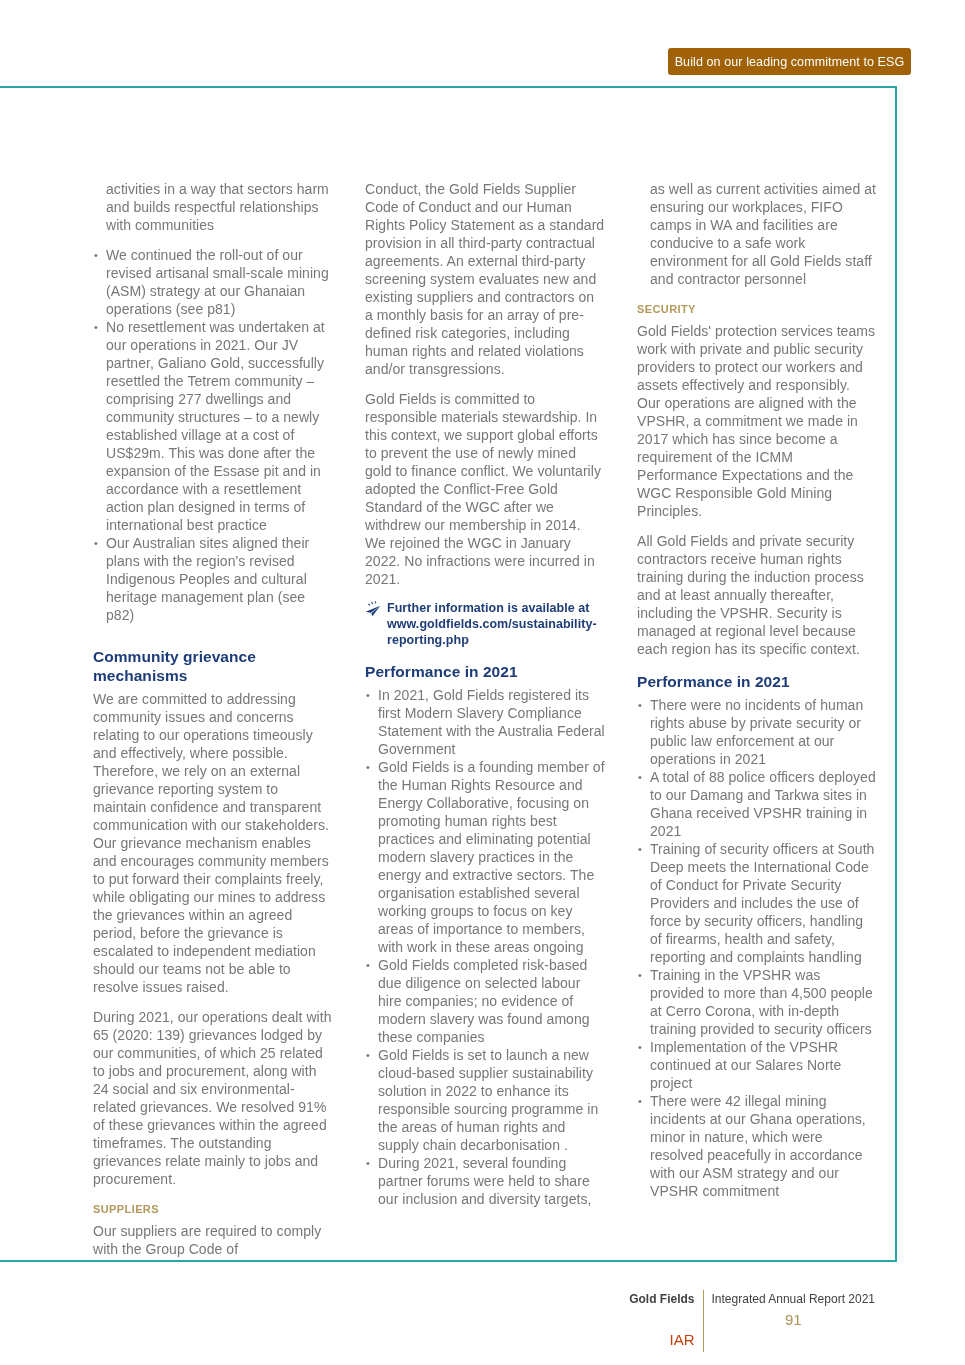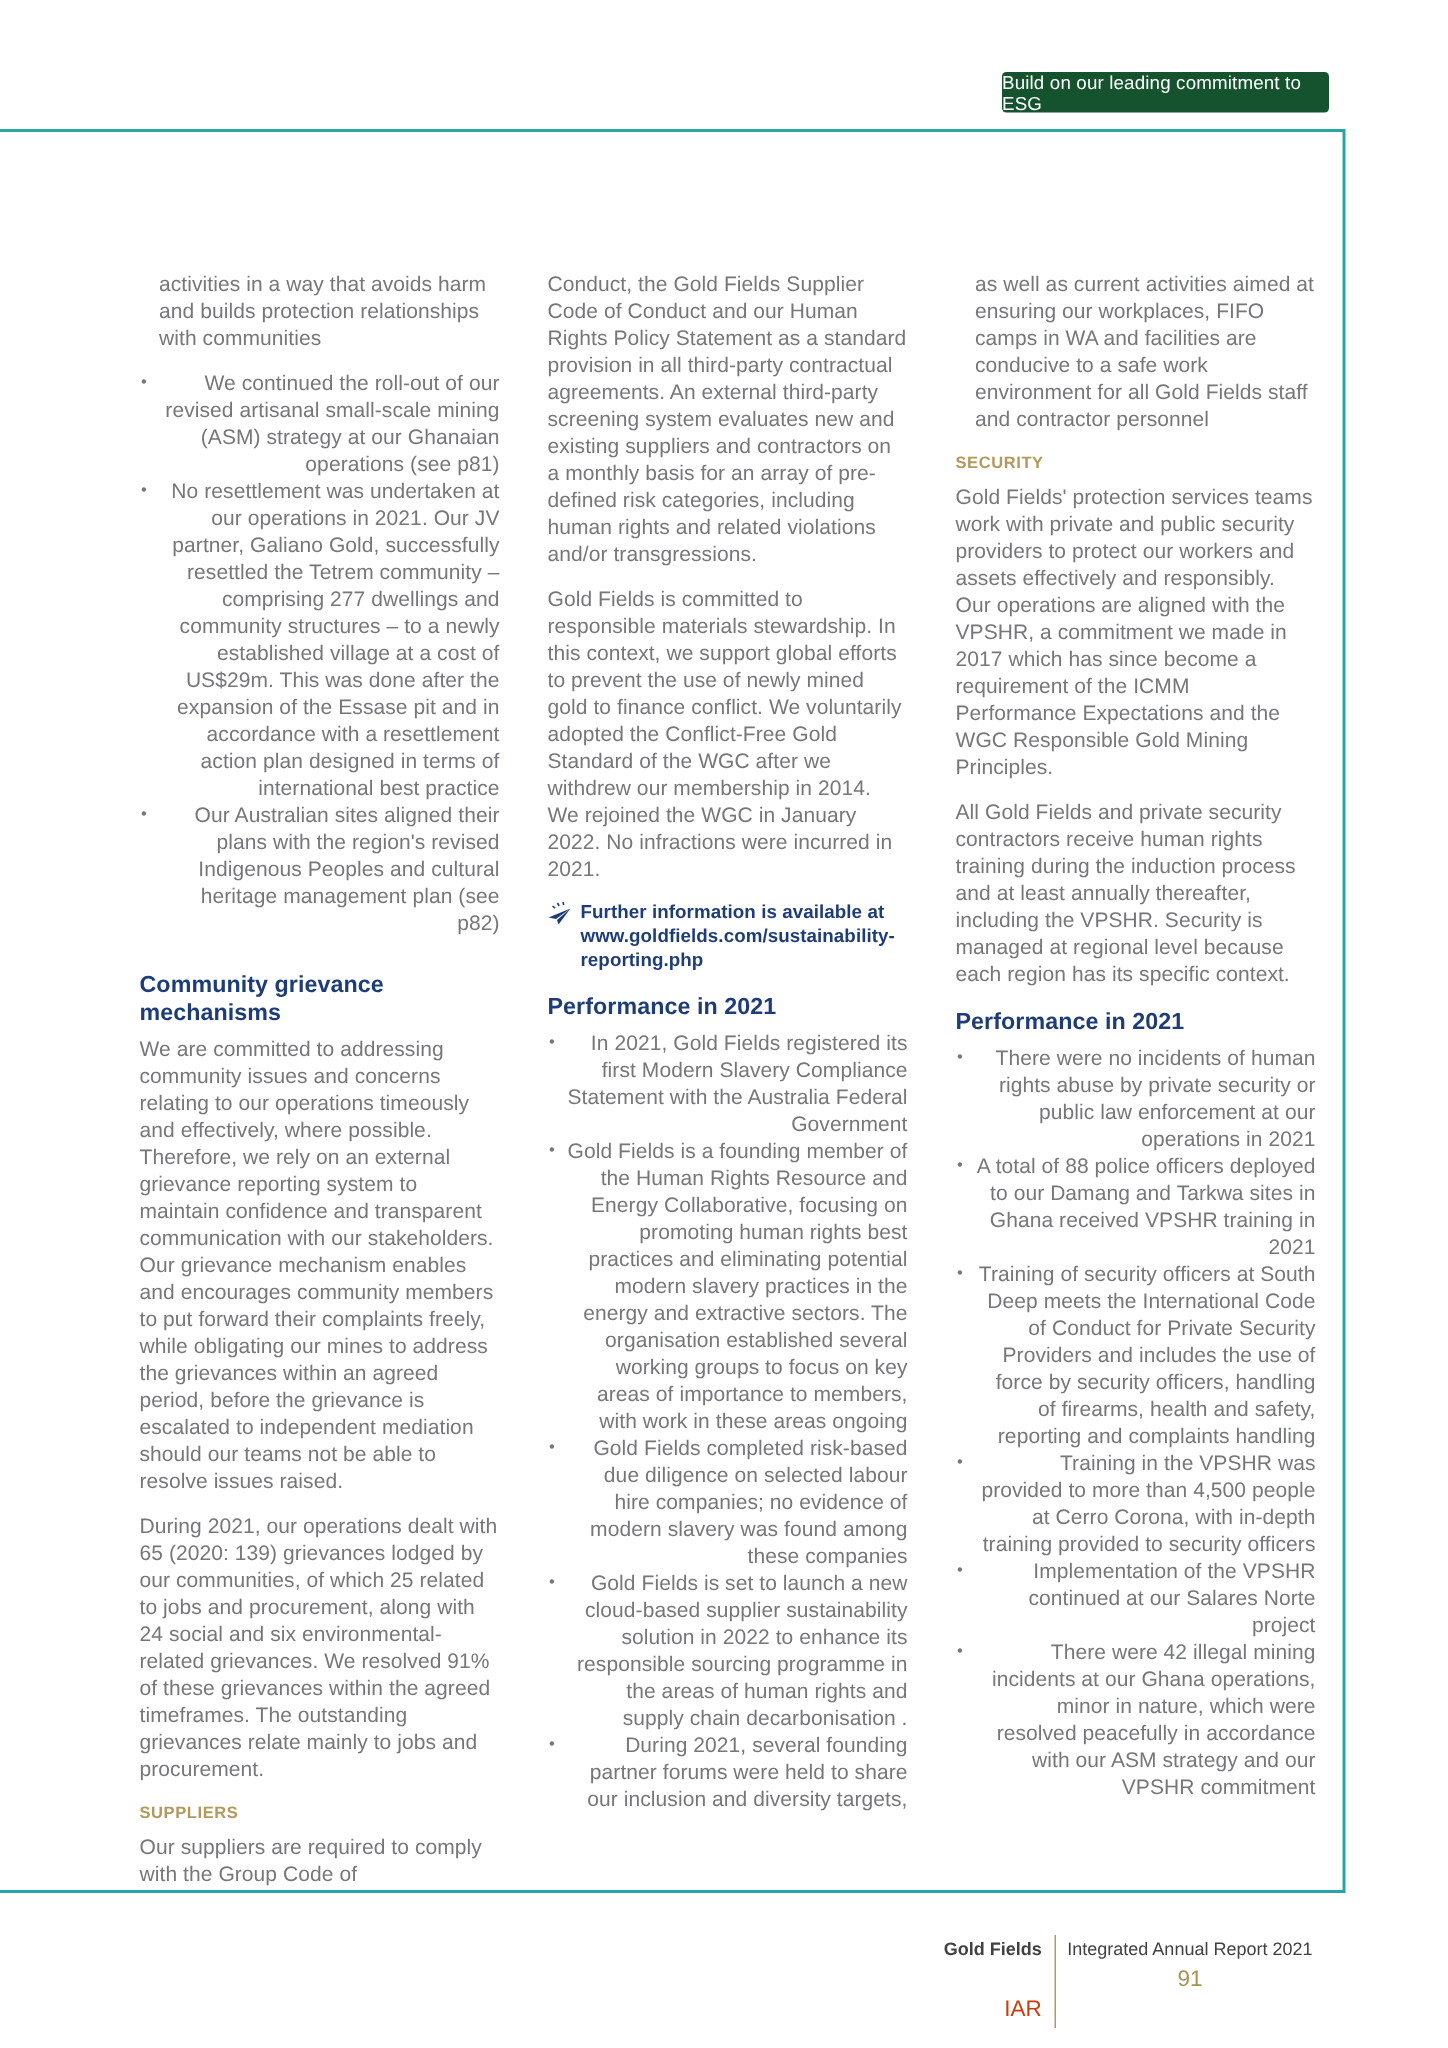--- a/index.html
+++ b/index.html
@@ -9,22 +9,22 @@
     background: #ffffff;
     font-family: "Liberation Sans", sans-serif;
     color: #76777b;
     overflow: hidden;
   }
 
   
   .esg-badge {
     position: absolute;
     left: 668px; top: 48px;
-    width: 218px; height: 27px;
-    background: #14532d;
+    width: 243px; height: 27px;
+    background: #a16207;
     border-radius: 3px;
     color: #ffffff;
     font-size: 12.5px;
     display: flex; align-items: center; justify-content: center;
     letter-spacing: 0.1px;
   }
 
   
   .content-frame {
     position: absolute;
@@ -39,21 +39,21 @@
     position: absolute;
     left: 93px; top: 180px;
     display: flex;
     gap: 32px;
   }
   .col { width: 240px; font-size: 14px; line-height: 18px; letter-spacing: 0.05px; }
 
   .col p { margin: 0 0 12px 0; }
   .cont-indent { padding-left: 13px; }   
 
-  ul.bullets { list-style: none; margin: 0 0 12px 0; text-align: right; }
+  ul.bullets { list-style: none; margin: 0 0 12px 0; }
   ul.bullets li { position: relative; padding-left: 13px; }
   ul.bullets li::before {
     content: "•";
     position: absolute; left: 1px; top: 0;
     font-size: 11px; line-height: 18px; color: #76777b;
   }
 
   .h-navy {
     color: #1e3d78;
     font-size: 15.5px; line-height: 19px;
@@ -101,21 +101,21 @@
 
 <div class="esg-badge">
   <span>Build on our leading commitment to ESG</span>
 </div>
 
 <div class="content-frame"></div>
 
 <div class="columns">
 
   <div class="col">
-    <p class="cont-indent">activities in a way that avoids harm and builds protection relationships with communities</p>
+    <p class="cont-indent">activities in a way that sectors harm and builds respectful relationships with communities</p>
     <ul class="bullets">
       <li>We continued the roll-out of our revised artisanal small-scale mining (ASM) strategy at our Ghanaian operations (see p81)</li>
       <li>No resettlement was undertaken at our operations in 2021. Our JV partner, Galiano Gold, successfully resettled the Tetrem community – comprising 277 dwellings and community structures – to a newly established village at a cost of US$29m. This was done after the expansion of the Essase pit and in accordance with a resettlement action plan designed in terms of international best practice</li>
       <li>Our Australian sites aligned their plans with the region's revised Indigenous Peoples and cultural heritage management plan (see p82)</li>
     </ul>
     <h3 class="h-navy first">Community grievance mechanisms</h3>
     <p>We are committed to addressing community issues and concerns relating to our operations timeously and effectively, where possible. Therefore, we rely on an external grievance reporting system to maintain confidence and transparent communication with our stakeholders. Our grievance mechanism enables and encourages community members to put forward their complaints freely, while obligating our mines to address the grievances within an agreed period, before the grievance is escalated to independent mediation should our teams not be able to resolve issues raised.</p>
     <p>During 2021, our operations dealt with 65 (2020: 139) grievances lodged by our communities, of which 25 related to jobs and procurement, along with 24 social and six environmental-related grievances. We resolved 91% of these grievances within the agreed timeframes. The outstanding grievances relate mainly to jobs and procurement.</p>
     <h3 class="h-gold">SUPPLIERS</h3>
     <p>Our suppliers are required to comply with the Group Code of</p>

